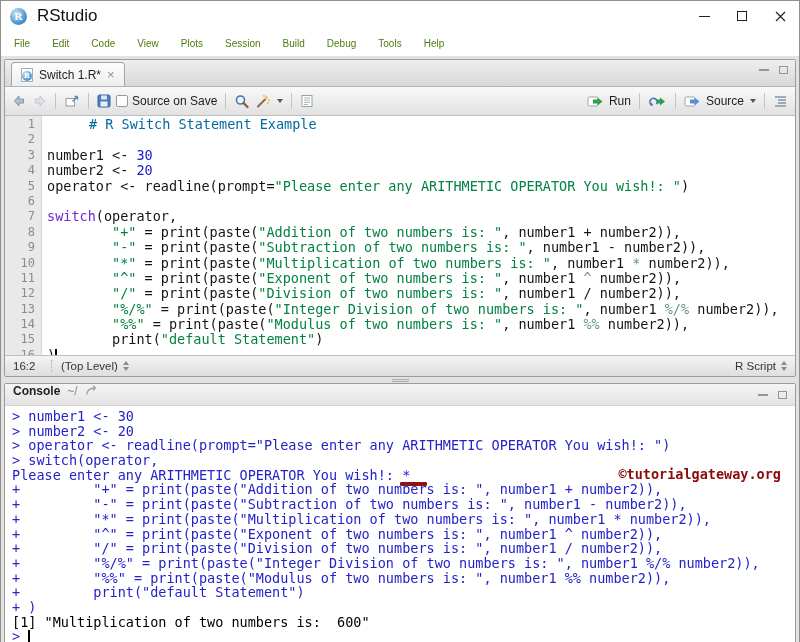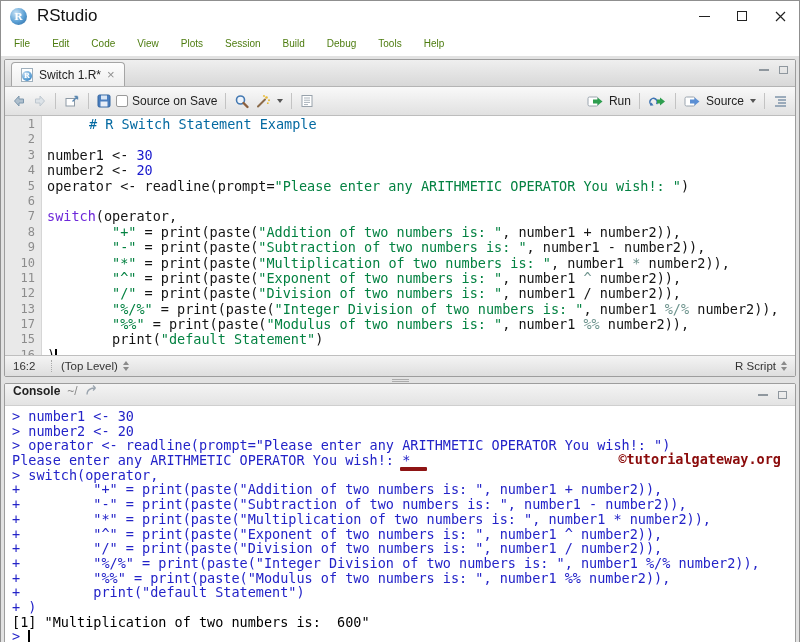--- a/index.html
+++ b/index.html
@@ -291,21 +291,21 @@
             </div>
             <div class="ed-line">
               <span class="ed-num">12</span>
               <span class="ed-code"><span class="tok-plain">        </span><span class="tok-string">"/"</span><span class="tok-plain"> = print(paste(</span><span class="tok-string">"Division of two numbers is: "</span><span class="tok-plain">, number1 / number2)),</span></span>
             </div>
             <div class="ed-line">
               <span class="ed-num">13</span>
               <span class="ed-code"><span class="tok-plain">        </span><span class="tok-string">"%/%"</span><span class="tok-plain"> = print(paste(</span><span class="tok-string">"Integer Division of two numbers is: "</span><span class="tok-plain">, number1 </span><span class="tok-op">%/%</span><span class="tok-plain"> number2)),</span></span>
             </div>
             <div class="ed-line">
-              <span class="ed-num">17</span>
+              <span class="ed-num">14</span>
               <span class="ed-code"><span class="tok-plain">        </span><span class="tok-string">"%%"</span><span class="tok-plain"> = print(paste(</span><span class="tok-string">"Modulus of two numbers is: "</span><span class="tok-plain">, number1 </span><span class="tok-op">%%</span><span class="tok-plain"> number2)),</span></span>
             </div>
             <div class="ed-line">
               <span class="ed-num">15</span>
               <span class="ed-code"><span class="tok-plain">        print(</span><span class="tok-string">"default Statement"</span><span class="tok-plain">)</span></span>
             </div>
             <div class="ed-line">
               <span class="ed-num">16</span>
               <span class="ed-code"><span class="tok-plain">)</span><span class="cursor"></span></span>
             </div>
@@ -345,22 +345,22 @@
           </svg>
         <span class="pane-buttons in-header">
           <span class="pmin"></span>
           <span class="pmax"></span>
         </span>
       </div>
       <div class="console-body">
           <div class="con-line"><span class="con-input">&gt; number1 &lt;- 30</span></div>
           <div class="con-line"><span class="con-input">&gt; number2 &lt;- 20</span></div>
           <div class="con-line"><span class="con-input">&gt; operator &lt;- readline(prompt="Please enter any ARITHMETIC OPERATOR You wish!: ")</span></div>
+          <div class="con-line"><span class="con-input">&gt; switch(operator,</span></div>
           <div class="con-line"><span class="con-input">Please enter any ARITHMETIC OPERATOR You wish!: </span><span class="con-input annotated">*</span><span class="watermark">©tutorialgateway.org</span></div>
-          <div class="con-line"><span class="con-input">&gt; switch(operator,</span></div>
           <div class="con-line"><span class="con-input">+         "+" = print(paste("Addition of two numbers is: ", number1 + number2)),</span></div>
           <div class="con-line"><span class="con-input">+         "-" = print(paste("Subtraction of two numbers is: ", number1 - number2)),</span></div>
           <div class="con-line"><span class="con-input">+         "*" = print(paste("Multiplication of two numbers is: ", number1 * number2)),</span></div>
           <div class="con-line"><span class="con-input">+         "^" = print(paste("Exponent of two numbers is: ", number1 ^ number2)),</span></div>
           <div class="con-line"><span class="con-input">+         "/" = print(paste("Division of two numbers is: ", number1 / number2)),</span></div>
           <div class="con-line"><span class="con-input">+         "%/%" = print(paste("Integer Division of two numbers is: ", number1 %/% number2)),</span></div>
           <div class="con-line"><span class="con-input">+         "%%" = print(paste("Modulus of two numbers is: ", number1 %% number2)),</span></div>
           <div class="con-line"><span class="con-input">+         print("default Statement")</span></div>
           <div class="con-line"><span class="con-input">+ )</span></div>
           <div class="con-line"><span class="con-output">[1] "Multiplication of two numbers is:  600"</span></div>

